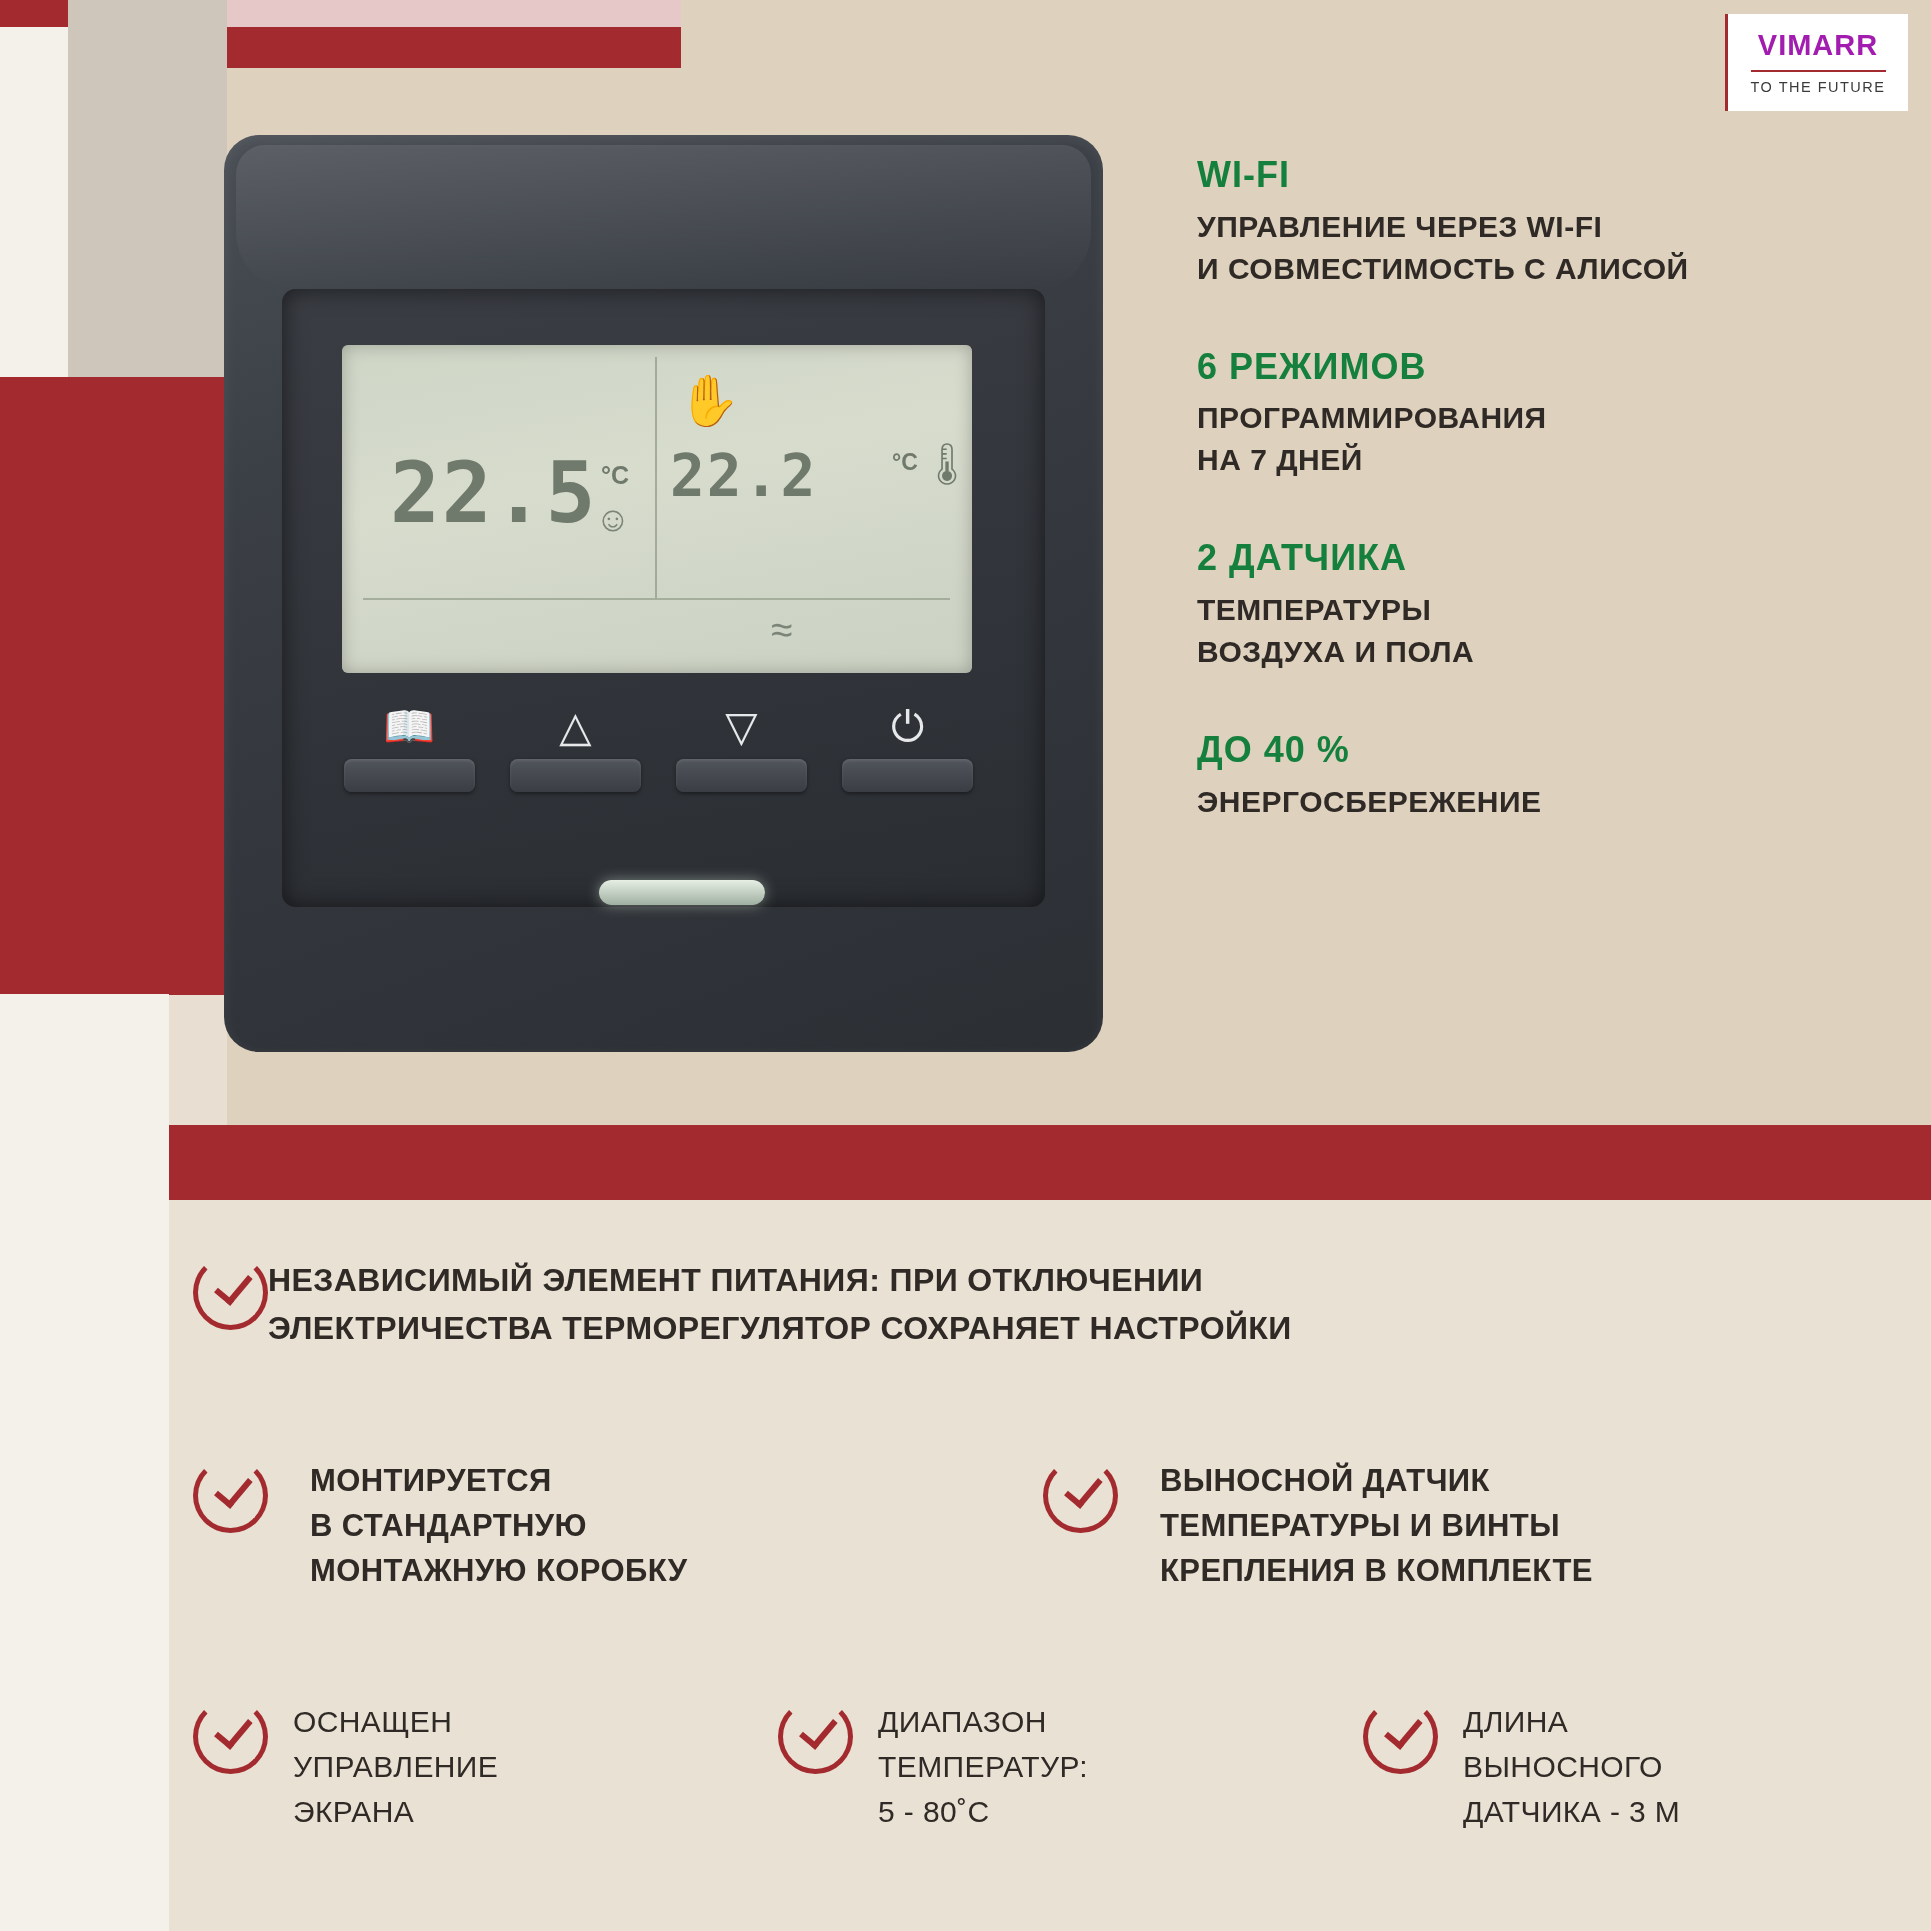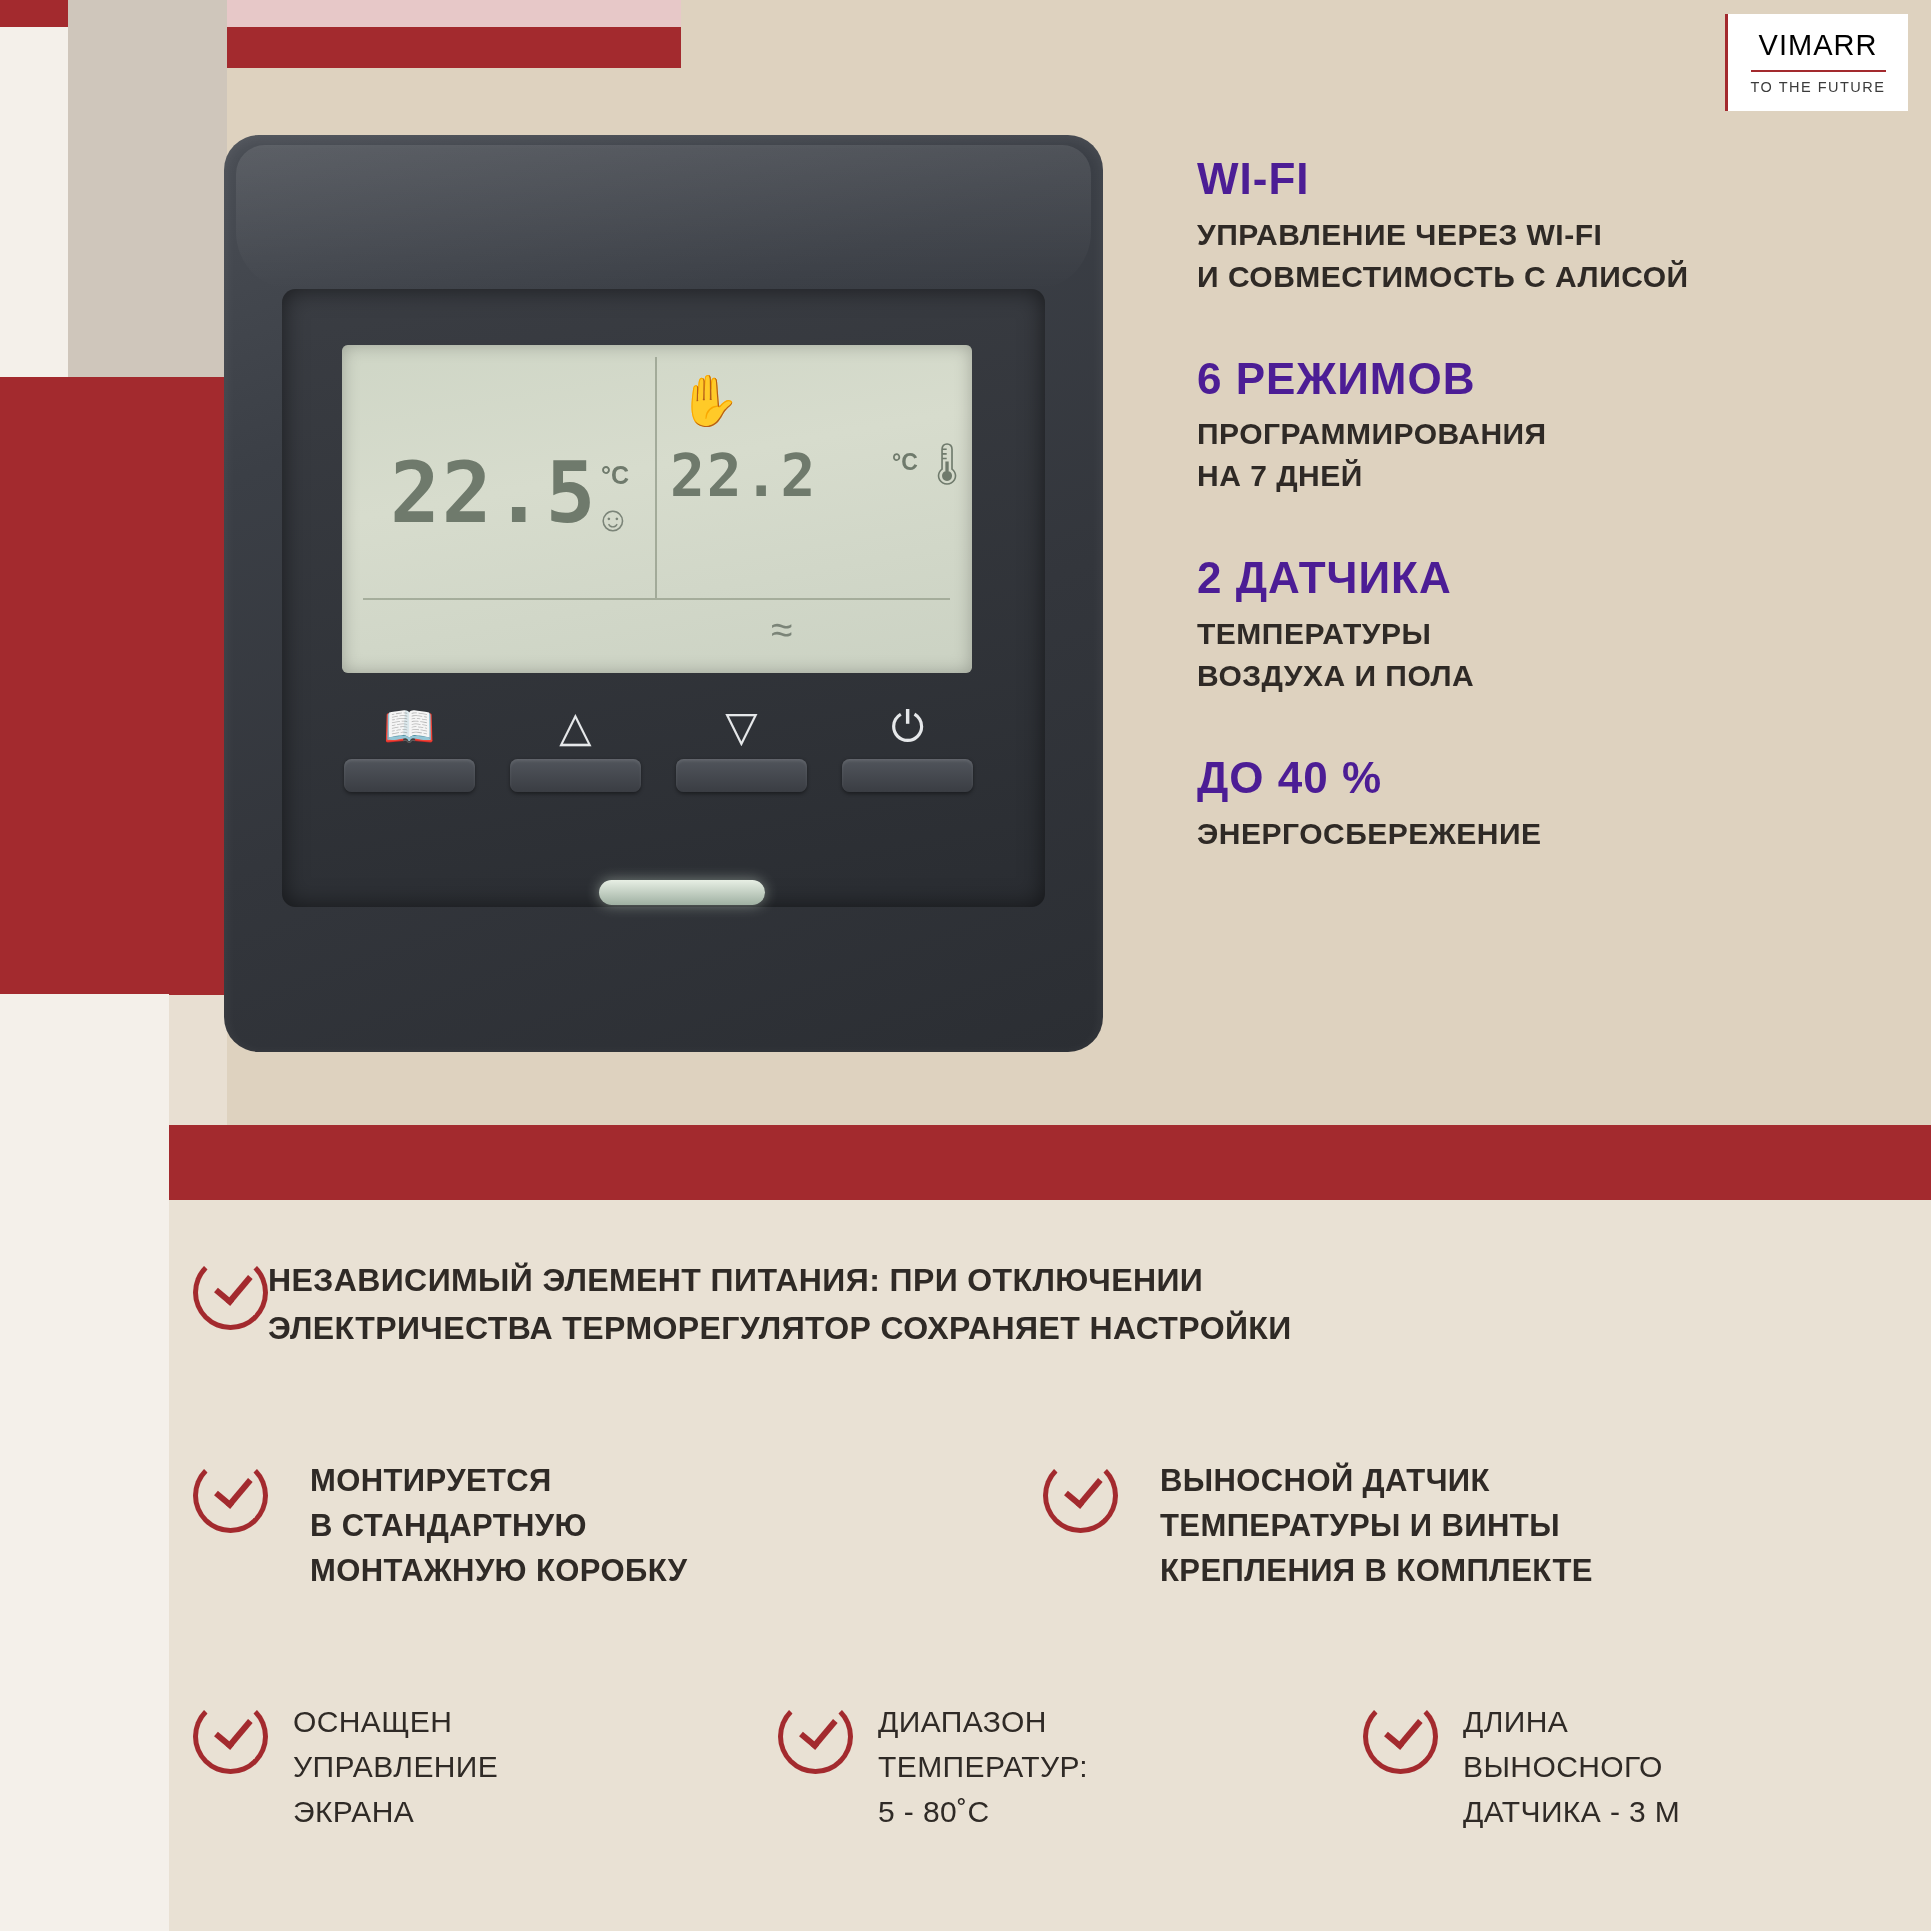--- a/index.html
+++ b/index.html
@@ -64,22 +64,22 @@
   
   .logo-box {
     position: absolute; right: 23px; top: 13.5px;
     width: 183px; height: 97px;
     background: #ffffff;
     border-left: 3.9px solid #a32a2e;
     display: flex; flex-direction: column;
     align-items: center; justify-content: center;
   }
   .logo-title {
-    font-size: 29px; font-weight: normal; letter-spacing: 1px;
-    color: #000000;
+    font-size: 29px; font-weight: bold; letter-spacing: 1px;
+    color: #a21caf;
   }
   .logo-rule {
     width: 135px; height: 1.9px; background: #a32a2e; margin: 7.7px 0 6.8px 0;
   }
   .logo-sub {
     font-size: 14.5px; letter-spacing: 1.5px; color: #3b3b3b;
   }
 
   
   .device {
@@ -175,21 +175,21 @@
     position: absolute; left: 375px; top: 745px; width: 166px; height: 25px;
     border-radius: 12.6px;
     background: linear-gradient(180deg,#e7efe4,#9fb0a2);
     box-shadow: 0 0 13.5px rgba(220,235,220,0.45);
   }
 
   
   .features { position: absolute; left: 1197px; top: 154px; width: 705px; }
   .feat { margin-bottom: 56px; }
   .feat-title {
-    font-size: 44px; font-weight: bold; color: #4c1d95;
+    font-size: 36px; font-weight: bold; color: #15803d;
     letter-spacing: 1px; margin-bottom: 9.7px;
   }
   .feat-line {
     font-size: 30px; font-weight: bold; color: #2f2a26;
     letter-spacing: 0.5px; line-height: 42px;
   }
 
   
   .check-icon {
     width: 75px; height: 75px; flex: 0 0 75px;

